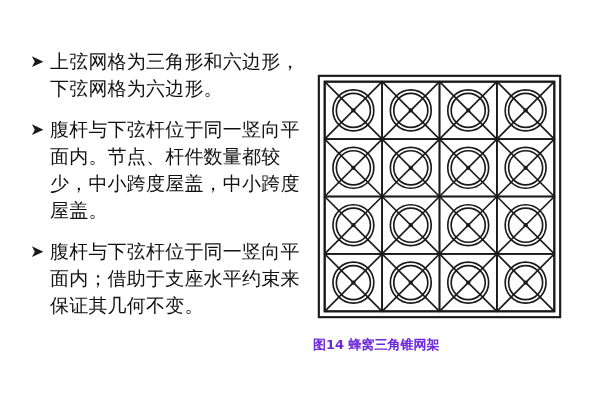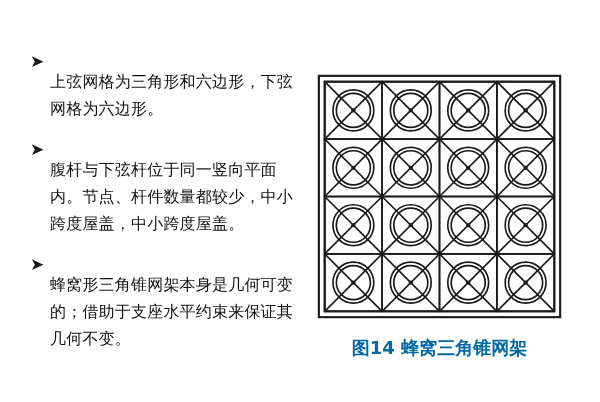--- a/index.html
+++ b/index.html
@@ -33,49 +33,48 @@
   .bullet-marker {
     flex: 0 0 auto;
     width: 20px;
     font-size: 17px;
     line-height: 27px;
     color: #1a1a1a;
     text-align: left;
   }
   .bullet-text {
     flex: 1 1 auto;
-    font-size: 16px;
+    font-size: 19px;
     line-height: 27px;
     color: #111111;
     letter-spacing: 0.2px;
     font-family: "DejaVu Sans", "Liberation Sans", sans-serif;
     font-weight: 500;
-    margin-top: 20px;
   }
   .figure {
     position: absolute;
     left: 313px;
     top: 70px;
     width: 253px;
     height: 253px;
   }
   .figure svg {
     display: block;
     width: 253px;
     height: 253px;
   }
   .figure-caption {
     position: absolute;
     left: 313px;
     top: 336px;
     width: 253px;
-    text-align: center;
-    font-size: 18px;
+    text-align: left;
+    font-size: 13px;
     font-weight: bold;
-    color: #0369a1;
+    color: #6d28d9;
     font-family: "DejaVu Sans", "Liberation Sans", sans-serif;
   }
 </style>
 </head>
 <body>
 
 <div class="slide">
 
   <div class="bullets">
 
@@ -84,21 +83,21 @@
       <span class="bullet-text">上弦网格为三角形和六边形，下弦网格为六边形。</span>
     </div>
 
     <div class="bullet">
       <span class="bullet-marker">➤</span>
       <span class="bullet-text">腹杆与下弦杆位于同一竖向平面内。节点、杆件数量都较少，中小跨度屋盖，中小跨度屋盖。</span>
     </div>
 
     <div class="bullet">
       <span class="bullet-marker">➤</span>
-      <span class="bullet-text">蜂窝形三角锥网架本身是几何可变的；借助于支座水平约束来保证其几何不变。</span>
+      <span class="bullet-text">腹杆与下弦杆位于同一竖向平面内；借助于支座水平约束来保证其几何不变。</span>
     </div>
 
   </div>
 
   <div class="figure">
     <svg viewBox="0 0 260 260" xmlns="http://www.w3.org/2000/svg">
       <rect x="0" y="0" width="260" height="260" fill="#ffffff" stroke="none"></rect>
 
       <g id="frame" stroke="#1a1a1a" fill="none" stroke-width="2.2">
         <rect x="6" y="6" width="248" height="248"></rect>

